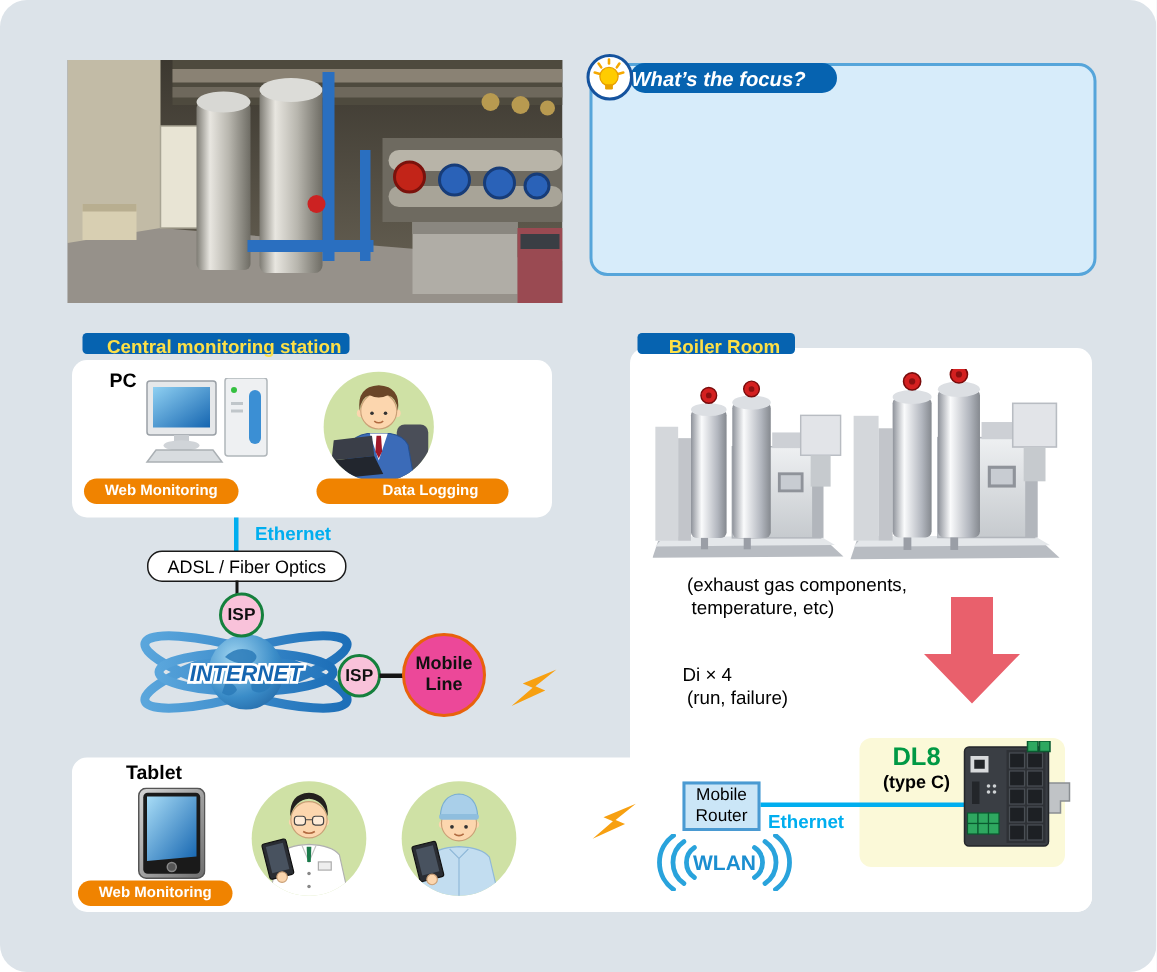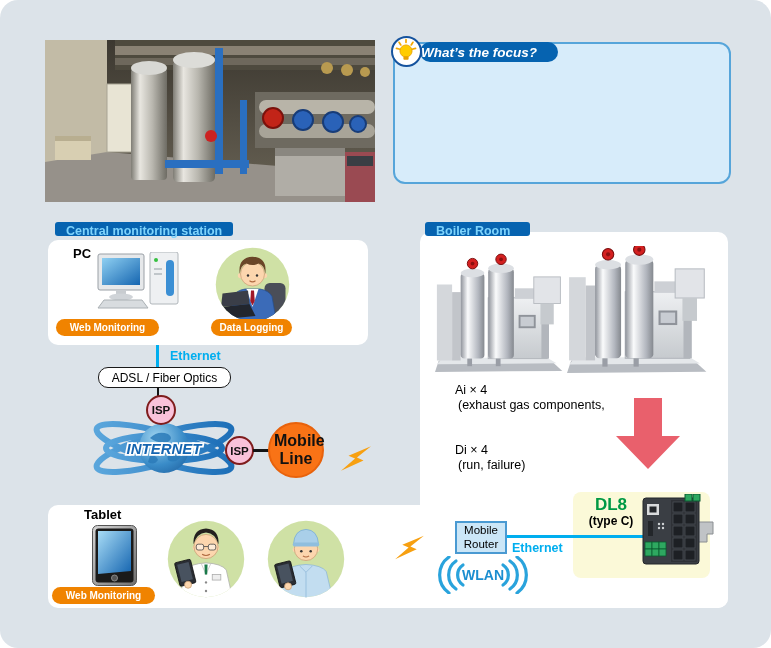--- a/index.html
+++ b/index.html
@@ -1,27 +1,27 @@
 <!DOCTYPE html>
 <html><head>
 <meta charset="utf-8">
 <style>
   html,body{margin:0;padding:0;background:#fff;font-family:"Liberation Sans",sans-serif;}
   .canvas{position:relative;width:771px;height:648px;background:#fff;overflow:hidden;}
   .bg{position:absolute;inset:0;background:#dce3e9;border-radius:18px;}
   .abs{position:absolute;}
   .panel{position:absolute;background:#fff;border-radius:10px;}
-  .sec-header{position:absolute;background:#0663b0;color:#7dd3fc;font-weight:bold;font-size:12.5px;
-    line-height:18px;padding:0 0 0 11px;border-radius:3px;height:14px;}
+  .sec-header{position:absolute;background:#0663b0;color:#fde047;font-weight:bold;font-size:12.5px;
+    line-height:18px;padding:0 0 0 11px;border-radius:3px;height:14px;text-align:center;}
   .badge{position:absolute;background:#f08300;color:#fff;font-weight:bold;font-size:10px;
     border-radius:9px;height:17px;display:flex;align-items:center;justify-content:center;}
   .circle-node{position:absolute;border-radius:50%;display:flex;align-items:center;justify-content:center;
     text-align:center;font-size:11.5px;font-weight:600;color:#111;}
-  .isp{background:#f9c2da;border:2px solid #7f1d1d;}
-  .mline{background:#f97316;border:2.5px solid #e8620c;font-weight:600;font-size:16px;line-height:1.15;}
+  .isp{background:#f9c2da;border:2px solid #15803d;}
+  .mline{background:#ec4899;border:2.5px solid #e8620c;font-weight:600;font-size:12px;line-height:1.15;}
   .cyan-label{position:absolute;color:#00aeef;font-weight:bold;font-size:12.5px;}
   .blk-line{position:absolute;background:#141414;}
   .cyan-line{position:absolute;background:#00aeef;}
   .plain-box{position:absolute;background:#fff;border:1.5px solid #1a1a1a;border-radius:10px;
     display:flex;align-items:center;justify-content:center;font-size:12px;color:#000;}
   .txtblock{position:absolute;color:#000;font-size:12.5px;line-height:15px;}
   .focus-box{position:absolute;left:393px;top:42px;width:334px;height:138px;background:#d7ecfa;
     border:2px solid #56a5da;border-radius:12px;}
   .focus-pill{position:absolute;left:420px;top:42px;width:138px;height:20px;background:#0663b0;
     border-radius:10px;color:#fff;font-weight:bold;font-style:italic;font-size:13.5px;
@@ -141,21 +141,21 @@
       <path d="M33 36 Q30 14 50 13 Q70 14 67 36 Q66 24 58 22 Q50 26 42 22 Q34 24 33 36 Z" fill="#6b4628"></path>
       <circle cx="44" cy="38" r="1.6" fill="#333"></circle>
         <circle cx="56" cy="38" r="1.6" fill="#333"></circle>
       <path d="M46 45 Q50 48 54 45" stroke="#b06a40" fill="none" stroke-width="1.4"></path>
       <polygon points="10,62 44,58 46,76 8,80" fill="#3a3e48"></polygon>
       <polygon points="8,80 46,76 54,92 2,97" fill="#22262e"></polygon>
     </g>
   </svg>
 
   <div class="badge" style="left:56px;top:319px;width:103px;">Web Monitoring</div>
-  <div class="badge" style="left:211px;top:319px;width:81px;">Data Logging</div>
+  <div class="badge" style="left:211px;top:319px;width:104px;padding-left:24px;">Data Logging</div>
 
   <div class="cyan-line" style="left:156px;top:345px;width:3px;height:23px;"></div>
   <div class="cyan-label" style="left:170px;top:349px;">Ethernet</div>
   <div class="plain-box" style="left:98px;top:367px;width:131px;height:19px;">
     <span>ADSL / Fiber Optics</span>
   </div>
   <div class="blk-line" style="left:157px;top:387px;width:2px;height:9px;"></div>
 
   <svg class="abs" style="left:88px;top:412px;" width="152" height="72" viewBox="0 0 152 72">
     <defs>
@@ -235,22 +235,22 @@
         <circle cx="69.5" cy="3.5" r="2" fill="#8c1010"></circle>
         <rect x="34" y="108" width="5" height="8" fill="#9a9ea6"></rect>
         <rect x="64" y="108" width="5" height="8" fill="#9a9ea6"></rect>
       </g>
     </defs>
     <use href="#boilerUnit" transform="translate(0,10) scale(0.95)"></use>
     <use href="#boilerUnit" transform="translate(132,0) scale(1.04)"></use>
   </svg>
 
   <div class="txtblock" style="left:455px;top:383px;">
-    <div>Ai × 4</div>
     <div style="padding-left:3px;">(exhaust gas components,</div>
+    <div style="padding-left:6px;">temperature, etc)</div>
   </div>
   <div class="txtblock" style="left:455px;top:443px;">
     <div>Di × 4</div>
     <div style="padding-left:3px;text-align:right;">(run, failure)</div>
   </div>
 
   <svg class="abs" style="left:613px;top:398px;" width="70" height="72" viewBox="0 0 70 72">
     <polygon points="21,0 49,0 49,38 67,38 35,71 3,38 21,38" fill="#e9606c"></polygon>
   </svg>
 

